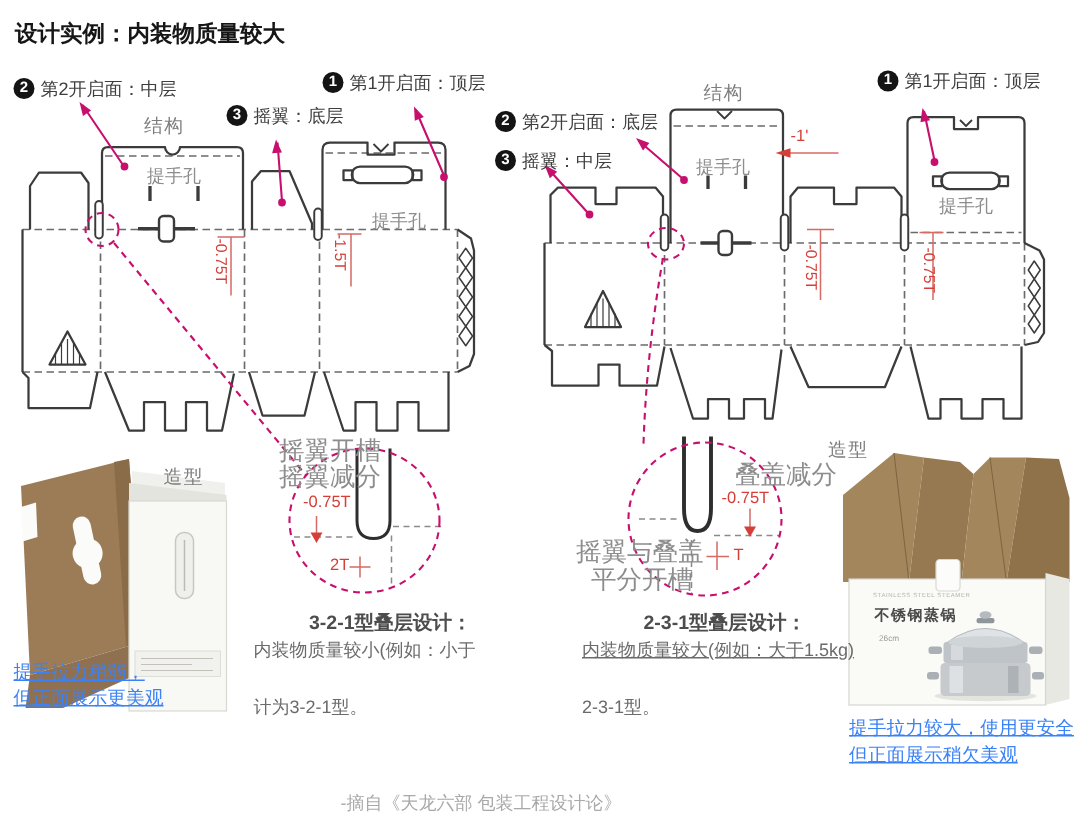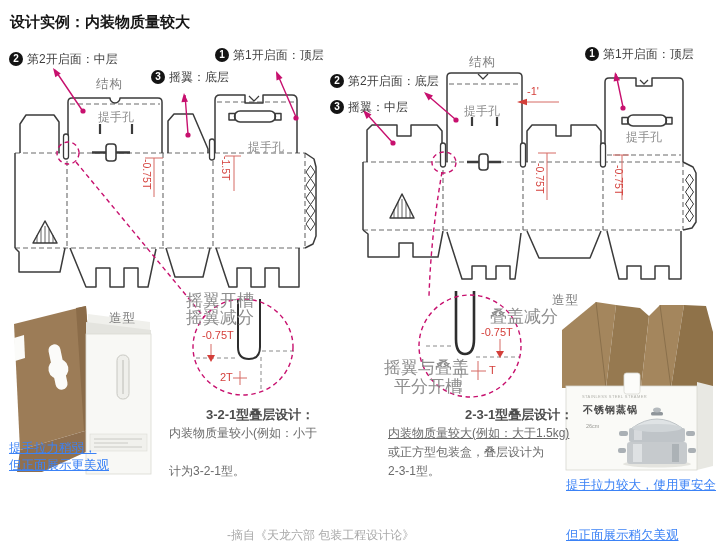--- a/index.html
+++ b/index.html
@@ -233,31 +233,30 @@
 
 <span class="dlab" style="left:490px;top:305px;">叠盖减分</span>
 <span class="hdim" style="left:481px;top:326px;">-0.75T</span>
 <span class="hdim" style="left:489px;top:364px;">T</span>
 <span class="dlab" style="left:384px;top:356px;">摇翼与叠盖</span>
 <span class="dlab" style="left:394px;top:375px;">平分开槽</span>
 
 <span class="heading" style="left:206px;top:406px;">3-2-1型叠层设计：</span>
 <span class="bodytxt" style="left:169px;top:425px;">内装物质量较小(例如：小于</span>
 <span class="bodytxt" style="left:169px;top:463px;">计为3-2-1型。</span>
-<span class="heading" style="left:429px;top:406px;margin-left:36px;">2-3-1型叠层设计：</span>
+<span class="heading" style="left:429px;top:406px;">2-3-1型叠层设计：</span>
 <span class="bodytxt" style="left:388px;top:425px;text-decoration:underline;">内装物质量较大(例如：大于1.5kg)</span>
-<span class="bodytxt" style="left:388px;top:444px;">或正方型包装盒，叠层设计为</span>
 <span class="bodytxt" style="left:388px;top:463px;">2-3-1型。</span>
 
 <span class="glab" style="left:109px;top:310px;">造型</span>
 <span class="cap" style="left:9px;top:440px;">提手拉力稍弱，</span>
 <span class="cap" style="left:9px;top:457px;">但正面展示更美观</span>
 <span class="glab" style="left:552px;top:292px;">造型</span>
 <span class="cap" style="left:566px;top:477px;">提手拉力较大，使用更安全</span>
-<span class="cap" style="left:566px;top:495px;margin-top:32px;">但正面展示稍欠美观</span>
+<span class="cap" style="left:566px;top:495px;">但正面展示稍欠美观</span>
 
 <span class="tinytxt" style="left:582px;top:394px;">STAINLESS STEEL STEAMER</span>
 <span class="prodtxt" style="left:583px;top:403px;">不锈钢蒸锅</span>
 <span class="sizetxt" style="left:586px;top:423px;">26cm</span>
 
 <span class="abs" id="footer">-摘自《天龙六部 包装工程设计论》</span>
 
 </div>
 
 </body></html>

